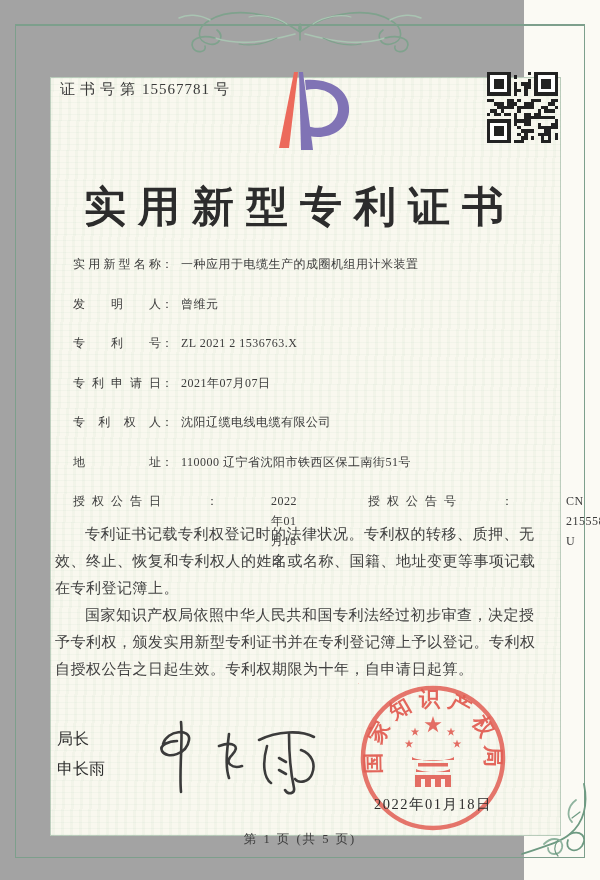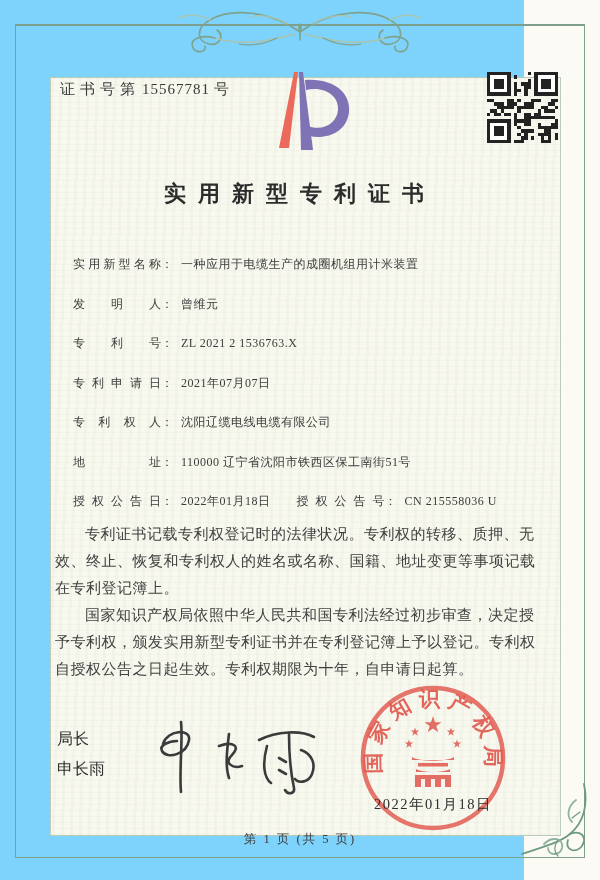--- a/index.html
+++ b/index.html
@@ -1,18 +1,18 @@
 <!DOCTYPE html>
 <html><head>
 <meta charset="utf-8">
 <style>
   html,body{margin:0;padding:0;}
   body{width:600px;height:880px;overflow:hidden;background:#fbfaf4;
        font-family:"Liberation Serif","DejaVu Serif",serif;}
-  .page{position:relative;width:524px;height:880px;background:#7dd3fc;}
+  .page{position:relative;width:524px;height:880px;background:#a3a3a3;}
   
   .outer-frame{position:absolute;left:15px;top:25px;width:568px;height:831px;
      border:1.5px solid #7d9f8c;}
   .inner-frame{position:absolute;left:50px;top:77px;width:509px;height:757px;
      border:1px solid rgba(140,172,150,.55);
      background:
        repeating-linear-gradient(92deg, rgba(170,200,175,0.09) 0 3px, rgba(0,0,0,0) 3px 9px),
        repeating-linear-gradient(180deg, rgba(188,214,192,0.12) 0 1px, rgba(0,0,0,0) 1px 6px),
        #f9f8ef;}
   
@@ -20,28 +20,28 @@
   .top-flourish{position:absolute;left:145px;top:2px;width:310px;height:58px;}
   .br-ornament{position:absolute;left:514px;top:778px;width:80px;height:84px;}
   
   .cert-no{position:absolute;left:60px;top:80px;font-size:15px;color:#3a3a3a;}
   .cert-no .sp{letter-spacing:5px;}
   .cert-no .num{letter-spacing:1px;margin-left:2px;}
   .cert-no .suf{margin-left:4px;}
   .logo{position:absolute;left:243px;top:64px;width:128px;height:104px;}
   .qr{position:absolute;left:487px;top:72px;width:71px;height:71px;}
   .title{position:absolute;left:0;top:179px;width:600px;text-align:center;
-     font-size:22px;font-weight:600;color:#2c2c2c;letter-spacing:12px;}
+     font-size:42px;font-weight:600;color:#2c2c2c;letter-spacing:12px;}
   
   .fields{position:absolute;left:73px;top:254px;width:494px;font-size:12px;color:#3b3b3b;}
   .frow{display:flex;margin-bottom:19.5px;line-height:20px;}
   .flabel{display:inline-block;width:88px;text-align:justify;text-align-last:justify;flex:none;}
   .fcolon{flex:none;}
   .fvalue{margin-left:8px;letter-spacing:.5px;}
-  .grow{display:flex;line-height:20px;}
+  .grow{display:flex;line-height:20px;gap:45px;}
   .g2{margin-left:26px;}
   
   .paras{position:absolute;left:55px;top:521px;width:493px;font-size:15px;
      line-height:27px;color:#414141;}
   .paras p{margin:0;text-indent:2em;letter-spacing:.5px;}
   
   .director{position:absolute;left:57px;top:706px;font-size:16px;color:#2f2f2f;
      font-family:"Liberation Sans","DejaVu Sans",sans-serif;margin-top:23px;}
   .director .name{margin-top:9px;}
   .signature{position:absolute;left:143px;top:716px;width:188px;height:88px;}

